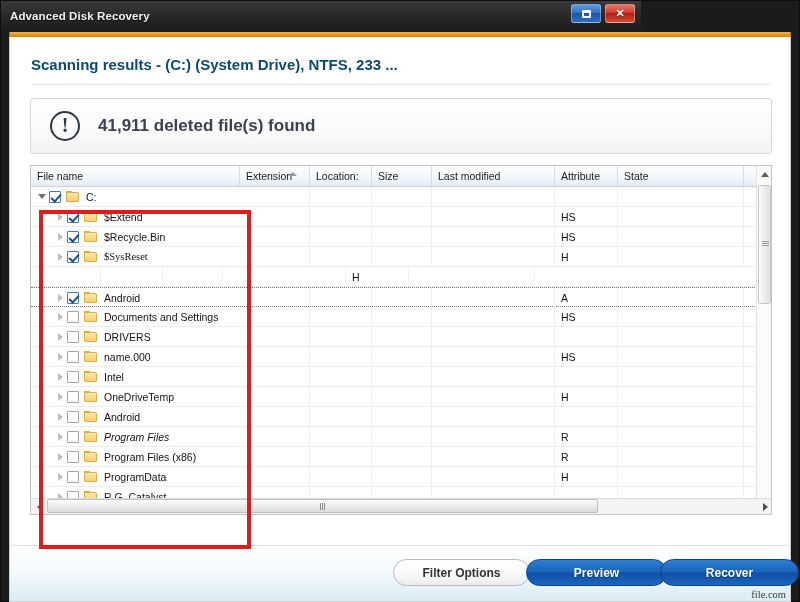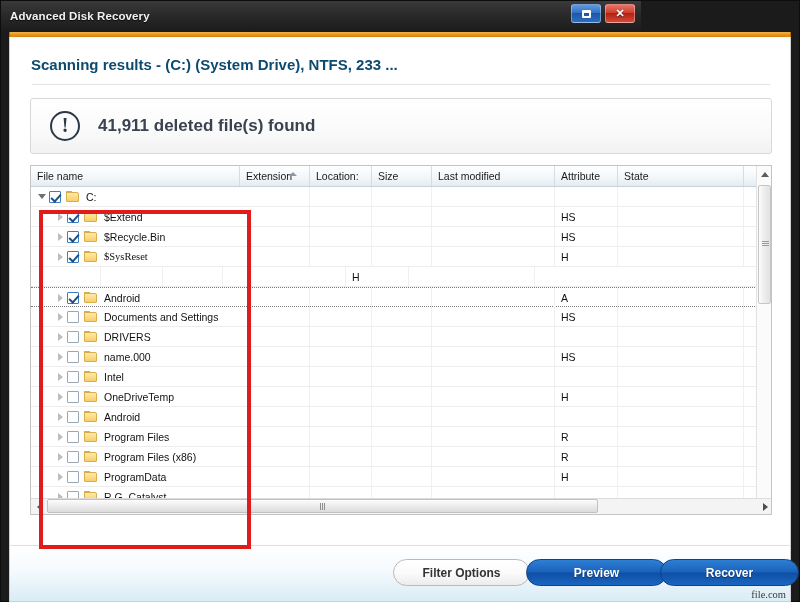--- a/index.html
+++ b/index.html
@@ -716,21 +716,21 @@
             </div>
             <div class="cell" style="width: 70px;"></div>
             <div class="cell" style="width: 62px;"></div>
             <div class="cell" style="width: 60px;"></div>
             <div class="cell" style="width: 123px;"></div>
             <div class="cell" style="width: 63px;"></div>
             <div class="cell" style="width: 126px;"></div>
           </div>
           <div class="row">
             <div class="cell name" style="width: 209px;">
-              <div class="name-inner" style="padding-left: 22px;">
+              <div class="name-inner" style="padding-left: 22px; font-style: italic;">
                 <span class="twisty">
                   <span class="tri-right"></span>
                 </span>
                 <span class="cbox"></span>
                 <span class="folder">
                   <span class="tab"></span>
                   <span class="back"></span>
                 </span>
                 <span class="fname">Program Files</span>
               </div>

